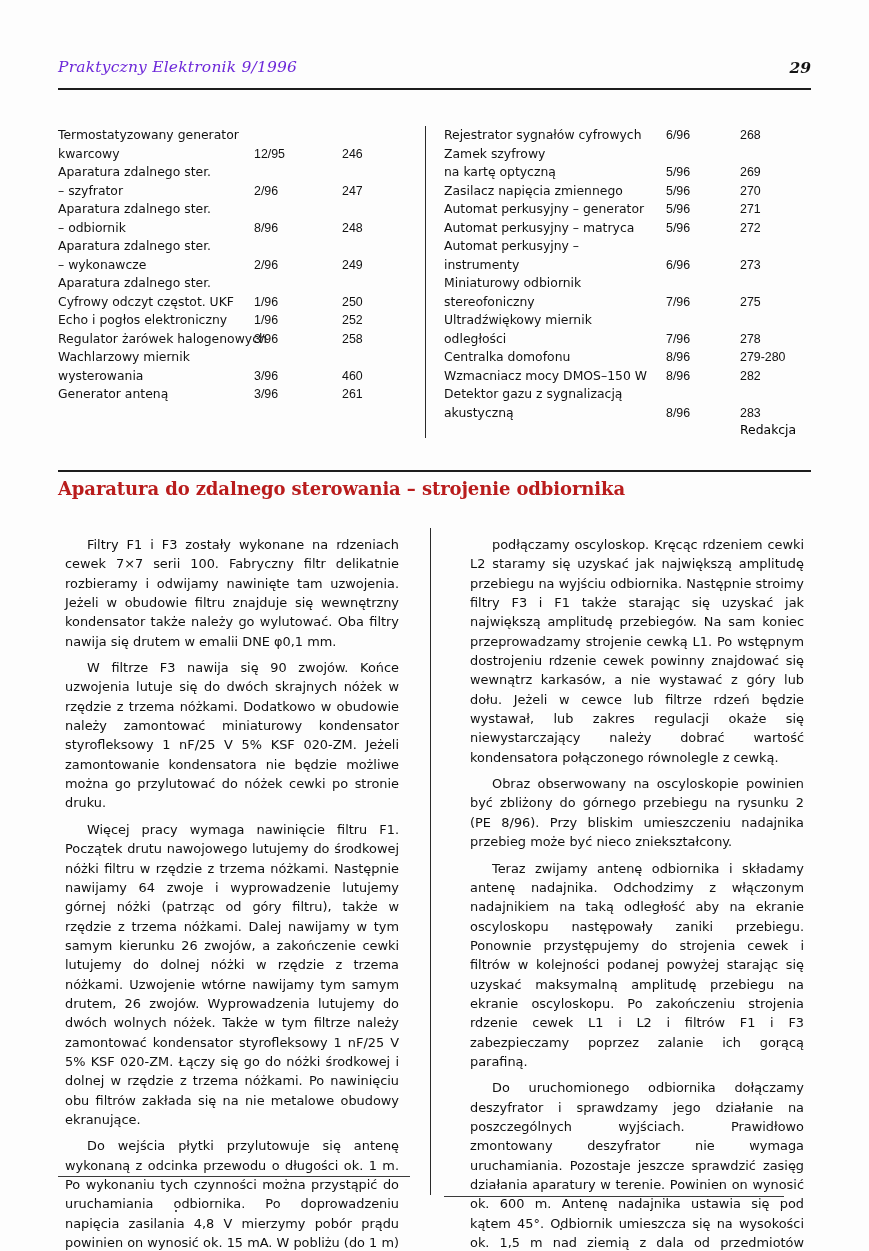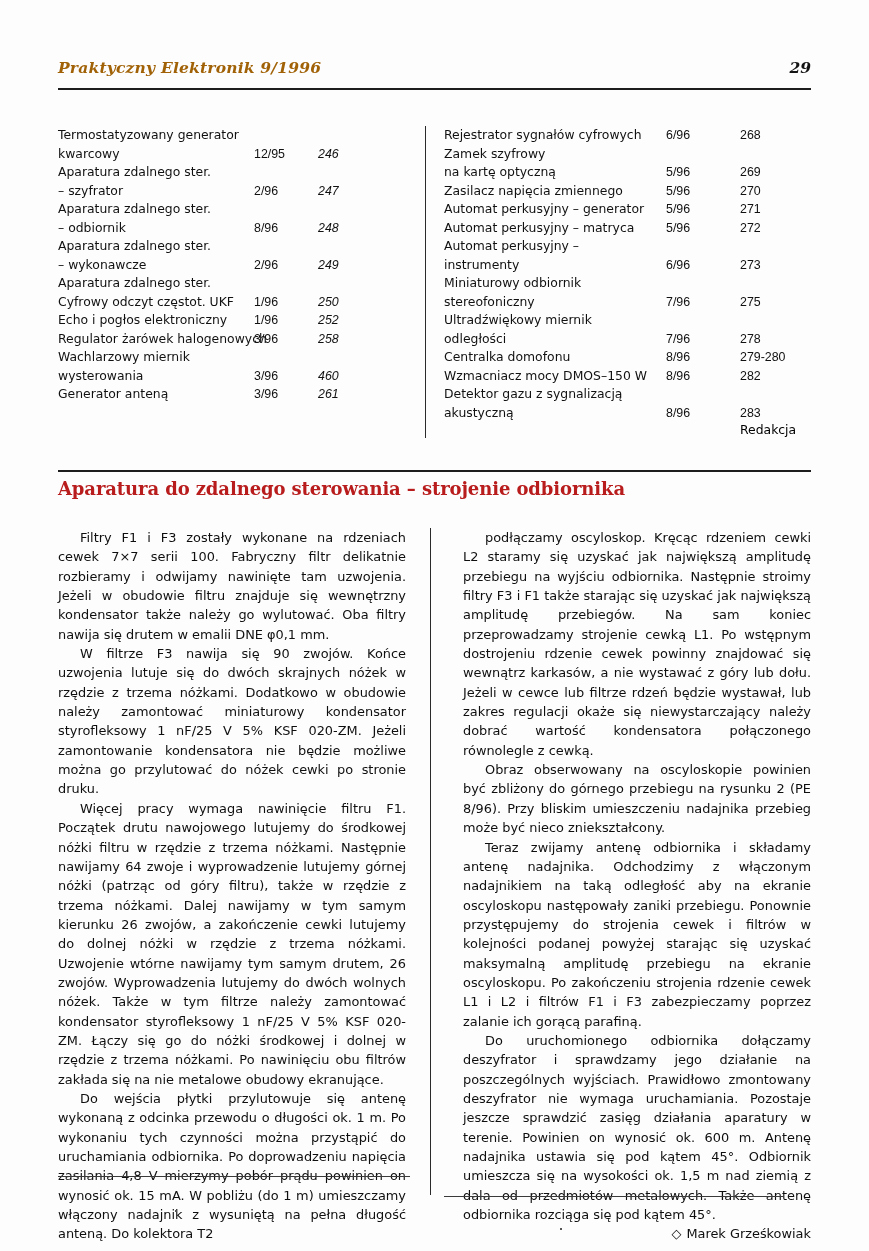--- a/index.html
+++ b/index.html
@@ -27,24 +27,24 @@
     top: 58px;
     width: 753px;
     height: 34px;
   }
   .runhead-title {
     position: absolute;
     left: 0;
     top: 0;
     font-family: "DejaVu Serif", serif;
     font-style: italic;
-    font-weight: bold;
+    font-weight: normal;
     font-size: 15.5px;
     letter-spacing: 0.2px;
-    color: #a16207;
+    color: #6d28d9;
   }
   .runhead-page {
     position: absolute;
     right: 0;
     top: 0;
     font-family: "DejaVu Serif", serif;
     font-style: italic;
     font-weight: bold;
     font-size: 15.5px;
     color: #141414;
@@ -93,21 +93,21 @@
     font-family: "Liberation Sans", sans-serif;
     font-size: 12.4px;
   }
   .idx-page {
     position: absolute;
     top: 0;
     font-family: "Liberation Sans", sans-serif;
     font-size: 12.4px;
   }
   .index-col.left  .idx-issue { left: 196px; }
-  .index-col.left  .idx-page  { left: 260px; font-style: italic; }
+  .index-col.left  .idx-page  { left: 284px; }
   .index-col.right .idx-issue { left: 222px; }
   .index-col.right .idx-page  { left: 296px; }
 
   .idx-credit {
     position: absolute;
     left: 386px;
     top: 296px;
     width: 367px;
     font-size: 12.4px;
   }
@@ -155,21 +155,21 @@
     top: 0;
     width: 348px;
     font-size: 12.9px;
     line-height: 19.35px;
     text-align: justify;
     color: #0f0f0f;
   }
   .body-col.left  { left: 0px; }
   .body-col.right { left: 405px; }
   .body-col p {
-    margin: 0;
+    margin: 7px;
     text-indent: 22px;
     hyphens: manual;
   }
 
   .body-divider {
     position: absolute;
     left: 430px;
     top: 528px;
     width: 0;
     height: 667px;

